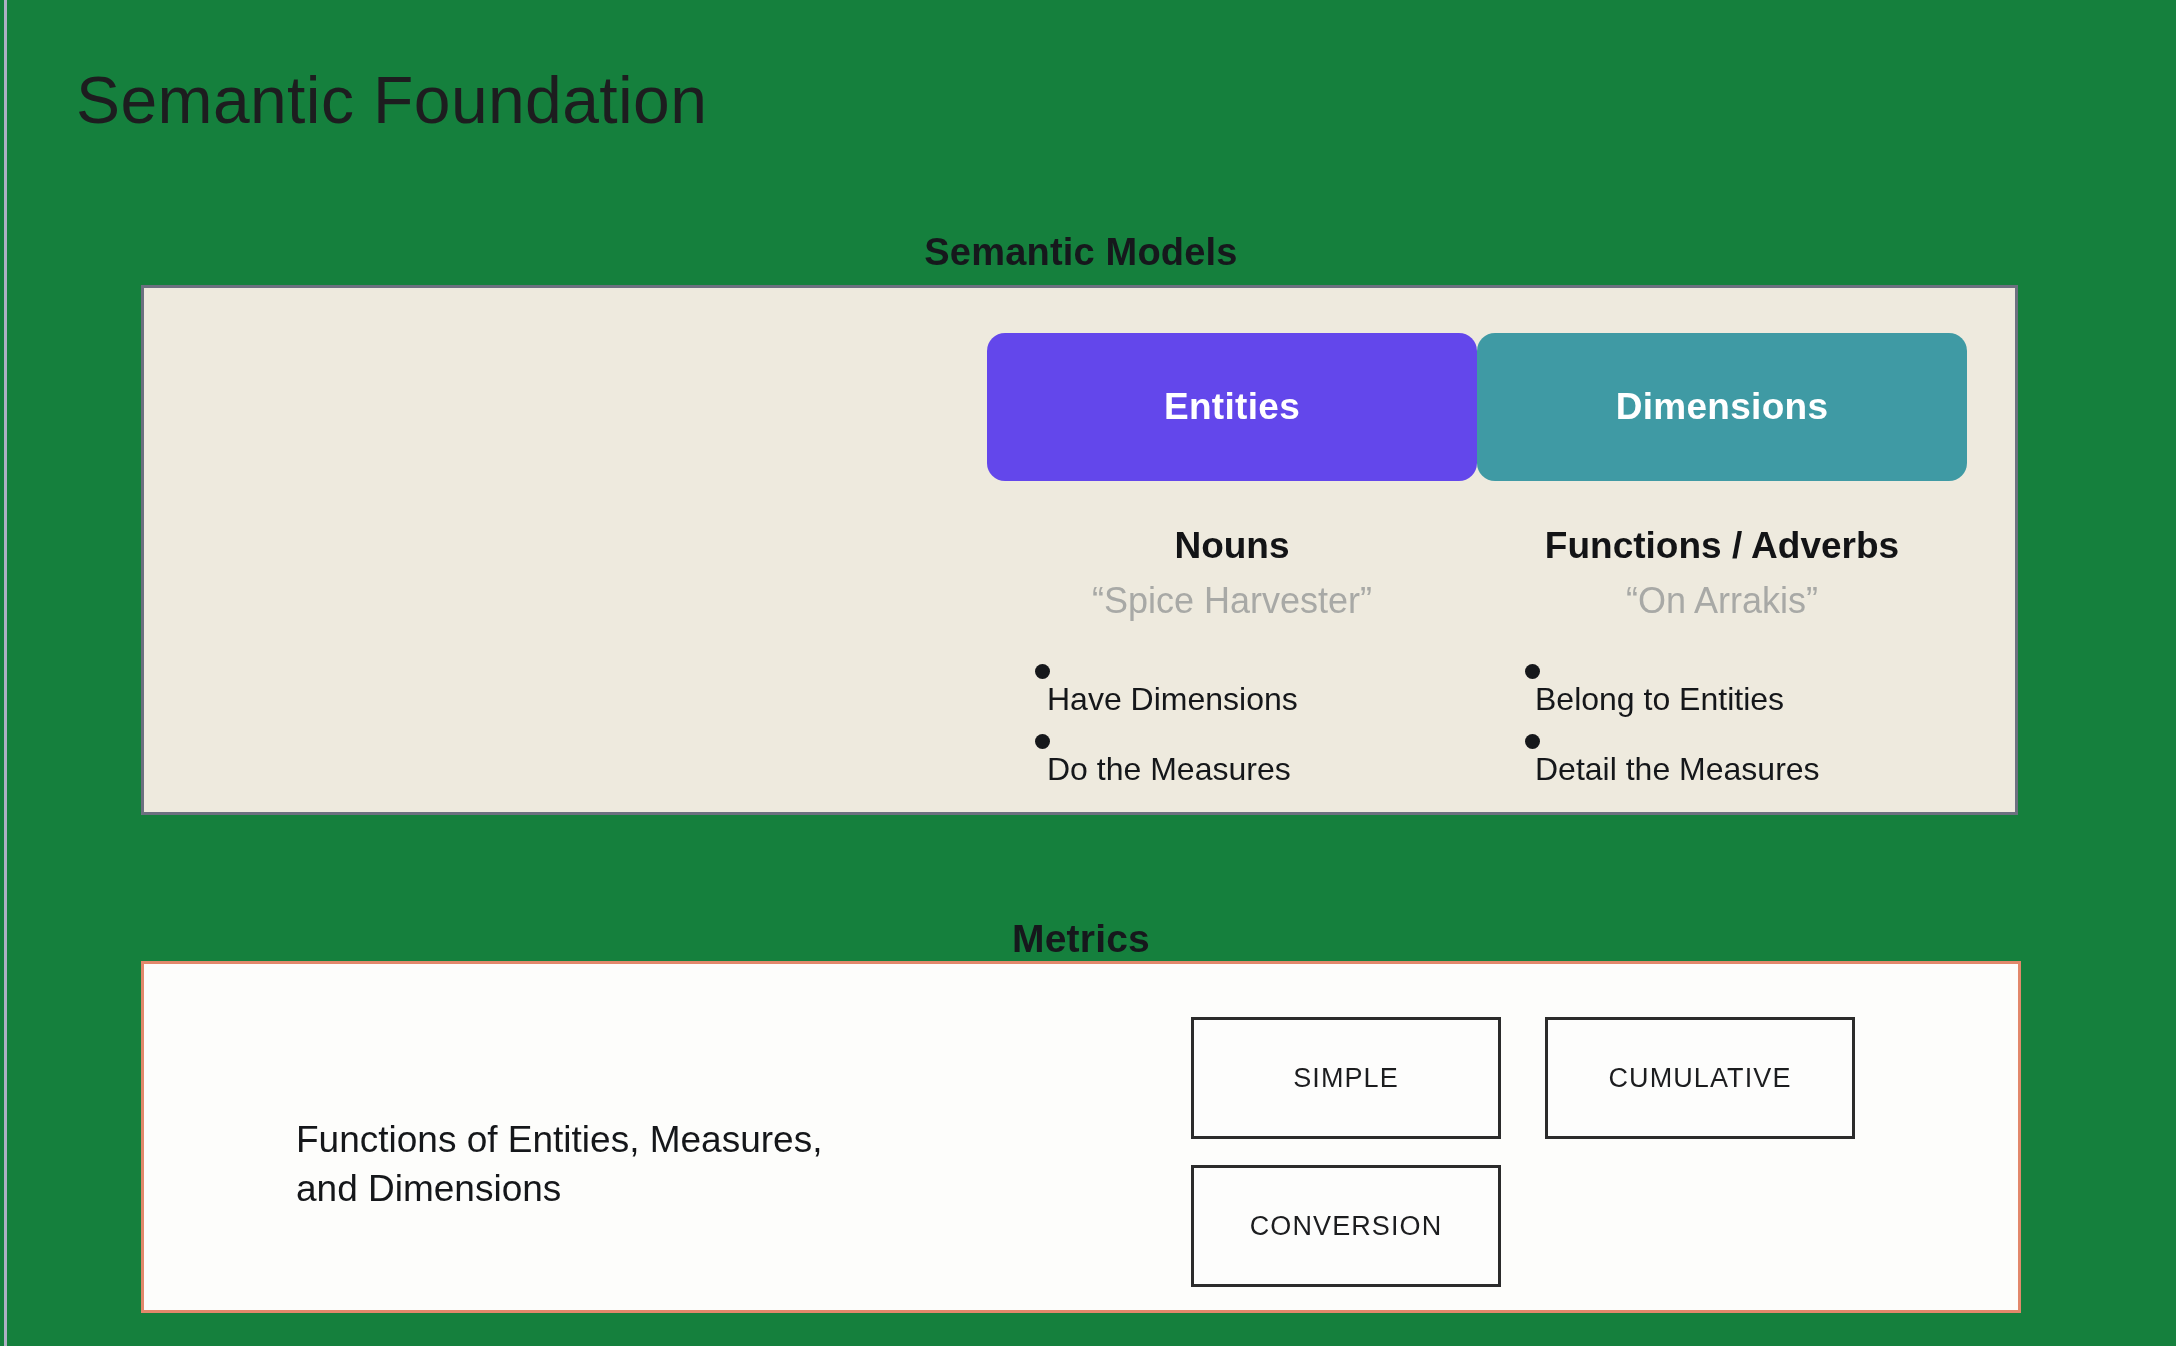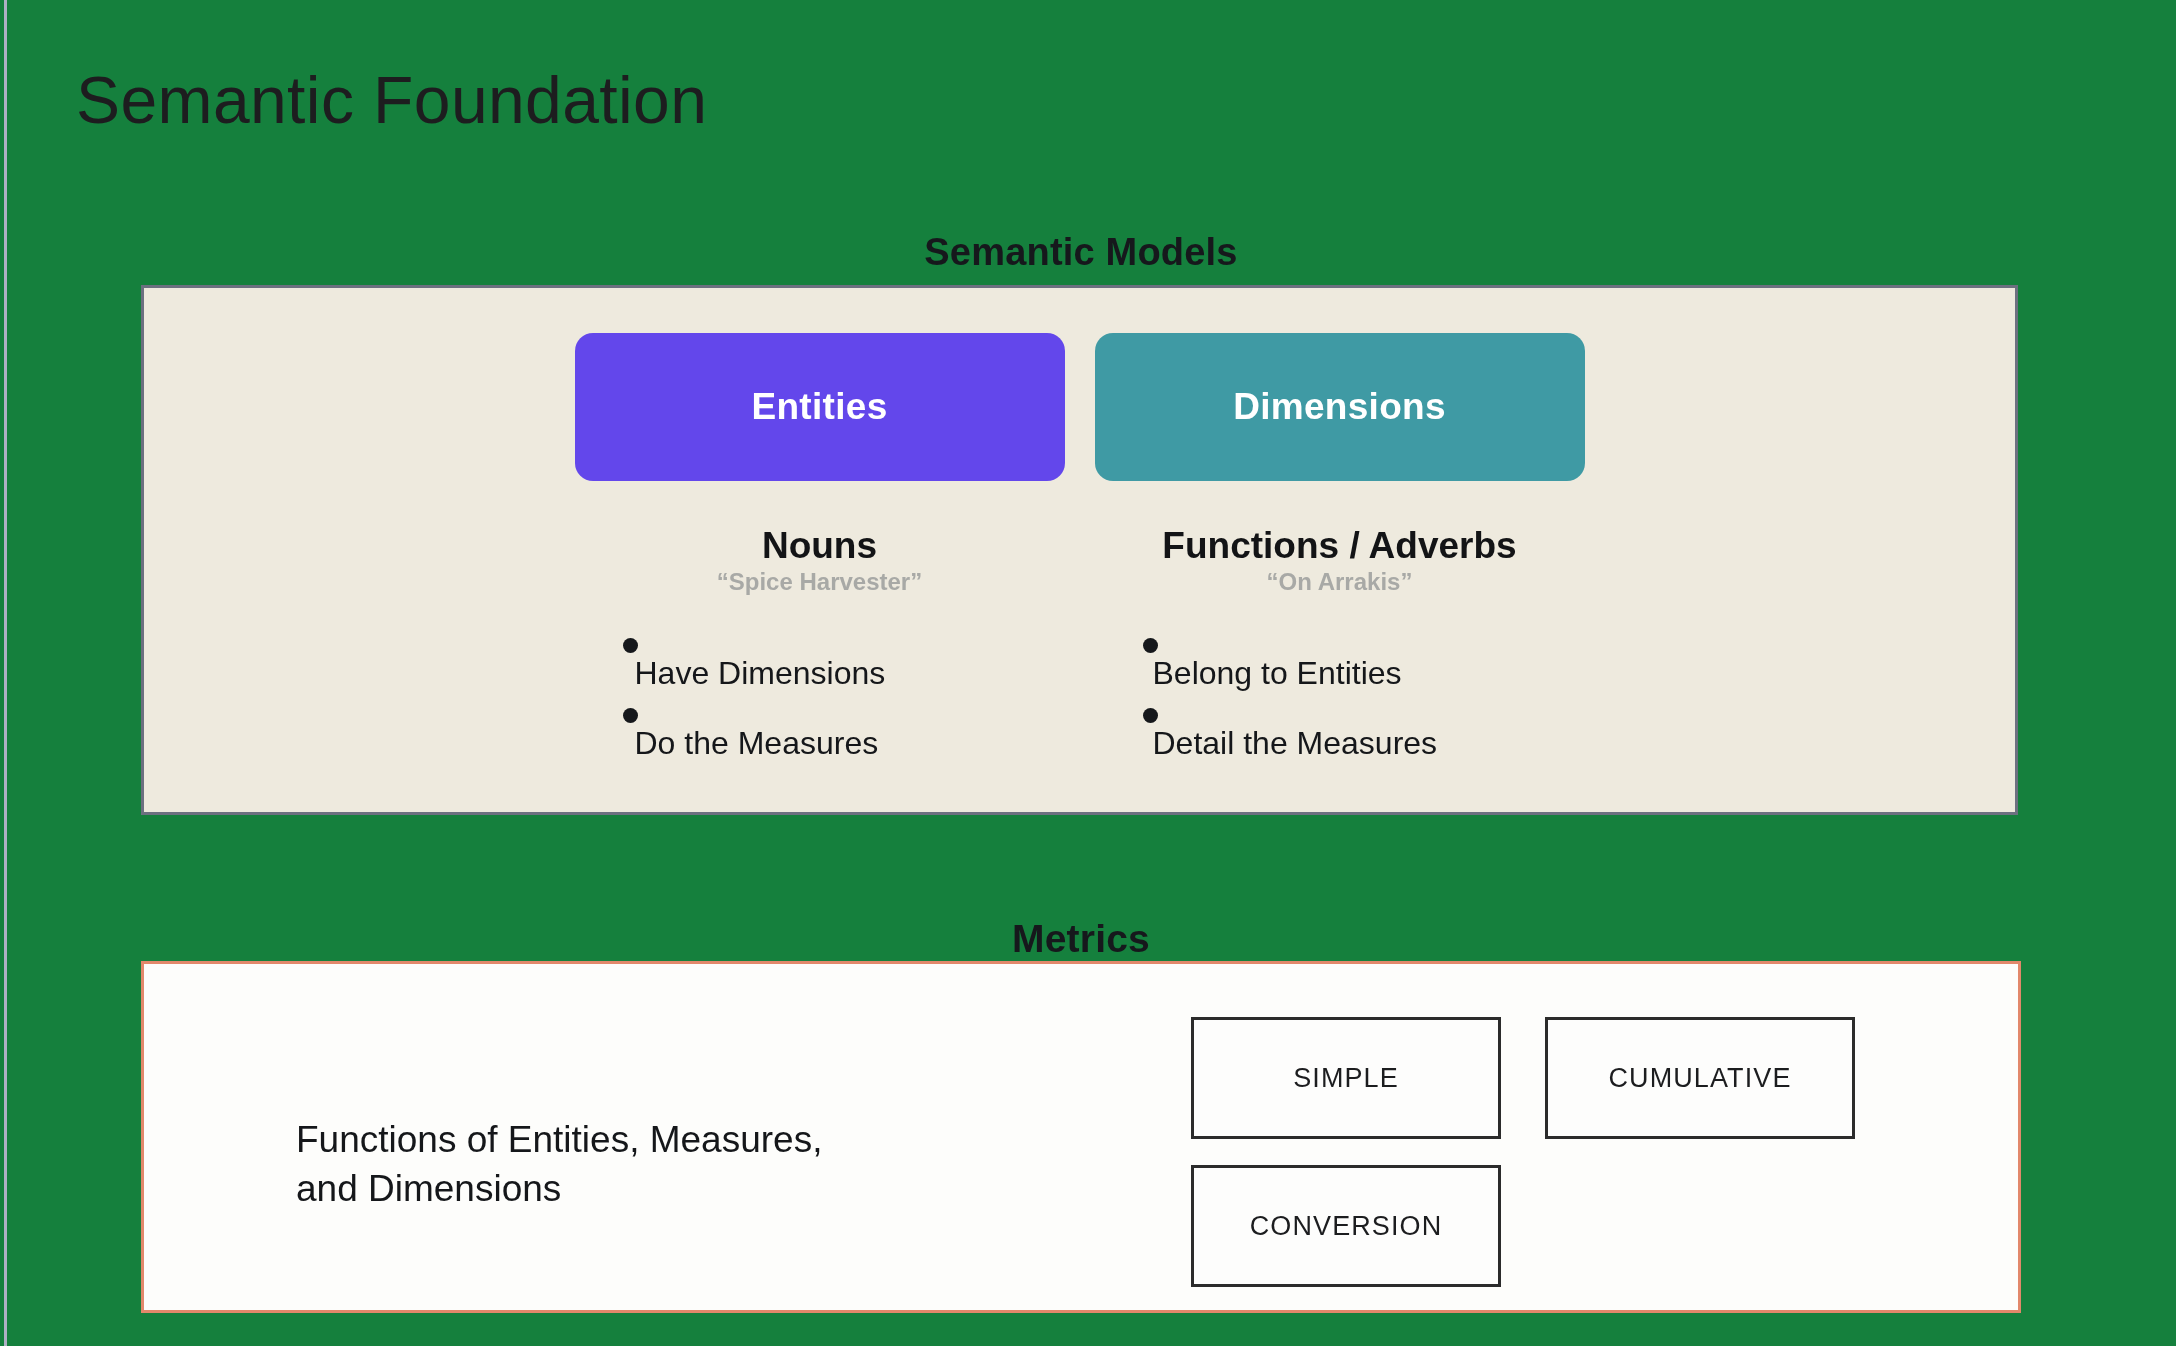--- a/index.html
+++ b/index.html
@@ -62,24 +62,23 @@
     border: 3px solid #6c7080;
   }
   .sm-columns {
     position: absolute;
     left: 0;
     top: 0;
     width: 100%;
     height: 100%;
     display: flex;
     flex-direction: row;
-    justify-content: center;
+    justify-content: flex-end;
     padding: 45px 48px 0 48px;
     box-sizing: border-box;
-    gap: 30px;
   }
   .sm-col {
     width: 490px;
     display: flex;
     flex-direction: column;
     align-items: center;
   }
   .pill {
     width: 100%;
     height: 148px;
@@ -100,23 +99,23 @@
   .col-part-of-speech {
     margin-top: 46px;
     font-size: 37px;
     font-weight: 700;
     color: #131416;
     white-space: nowrap;
     text-align: center;
     line-height: 1.05;
   }
   .col-example {
-    margin-top: 2px;
-    font-size: 24px;
-    font-weight: 700;
+    margin-top: 14px;
+    font-size: 36px;
+    font-weight: 400;
     color: #a8a9a6;
     white-space: nowrap;
     text-align: center;
   }
   .col-bullets {
     margin-top: 28px;
     align-self: stretch;
     padding: 0;
   }
   .bullet-row {

